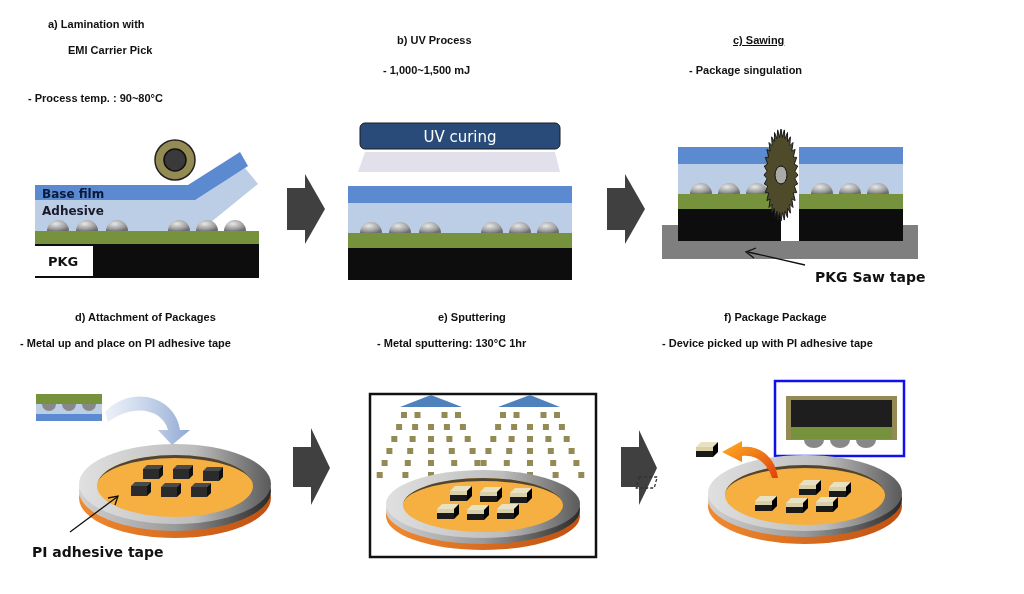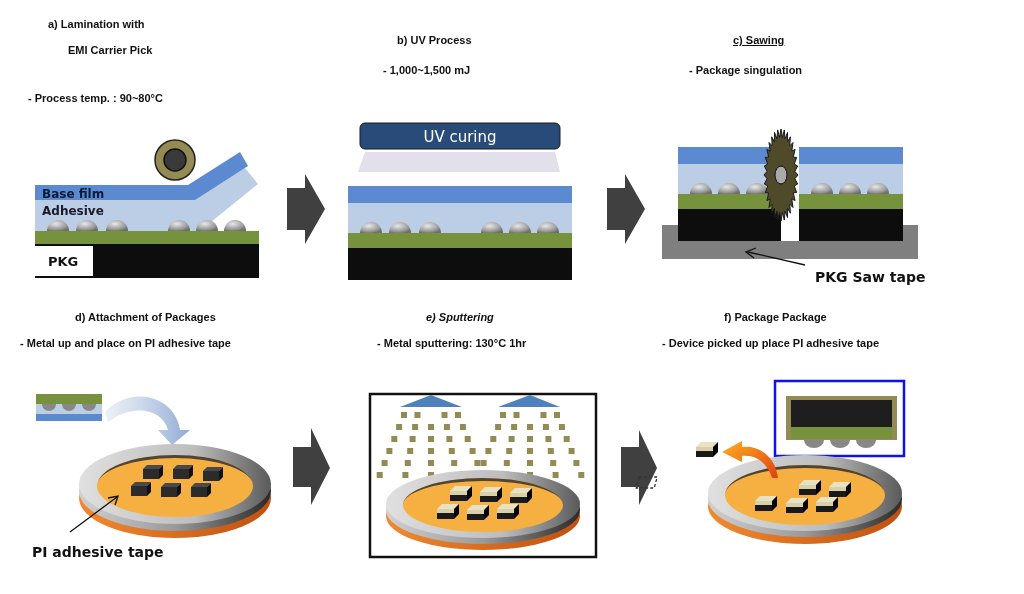--- a/index.html
+++ b/index.html
@@ -17,25 +17,25 @@
 
 <div class="title" style="left:397px;top:34px;">b) UV Process</div>
 <div class="title" style="left:383px;top:64px;">- 1,000~1,500 mJ</div>
 
 <div class="title" style="left:733px;top:34px;text-decoration:underline;">c) Sawing</div>
 <div class="title" style="left:689px;top:64px;">- Package singulation</div>
 
 <div class="title" style="left:36px;top:311px;margin-left:39px;">d) Attachment  of Packages</div>
 <div class="title" style="left:20px;top:337px;">- Metal up and place on PI adhesive tape</div>
 
-<div class="title" style="left:426px;top:311px;font-style:italic;">e) Sputtering</div>
+<div class="title" style="left:438px;top:311px;">e) Sputtering</div>
 <div class="title" style="left:377px;top:337px;">- Metal sputtering: 130°C 1hr</div>
 
 <div class="title" style="left:724px;top:311px;">f) Package Package</div>
-<div class="title" style="left:662px;top:337px;">- Device picked up place PI adhesive tape</div>
+<div class="title" style="left:662px;top:337px;">- Device picked up with PI adhesive tape</div>
 
 <svg width="1024" height="594" viewBox="0 0 1024 594">
   <defs>
     <radialGradient id="ball" cx="40%" cy="35%" r="70%">
       <stop offset="0%" stop-color="#e8e8e8"></stop>
       <stop offset="70%" stop-color="#9a9a9a"></stop>
       <stop offset="100%" stop-color="#6e6e6e"></stop>
     </radialGradient>
     <linearGradient id="ringGrad" x1="0" x2="1" y1="0" y2="0">
       <stop offset="0%" stop-color="#e0e0e0"></stop>

